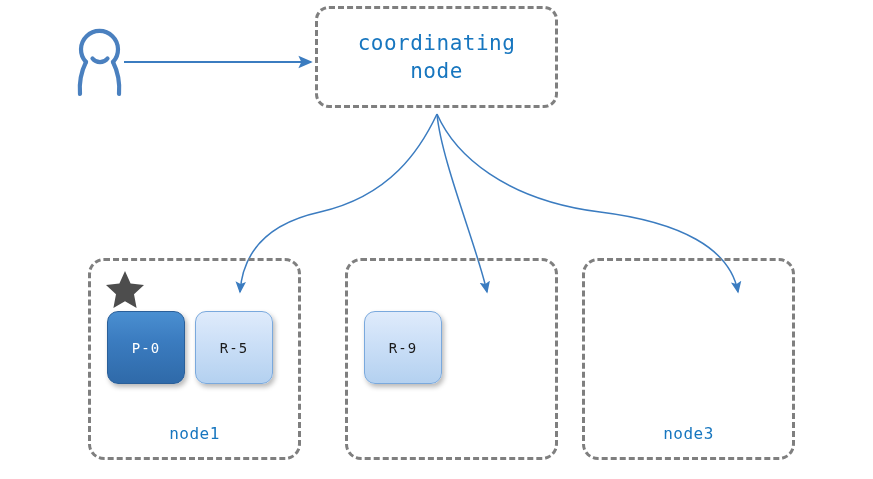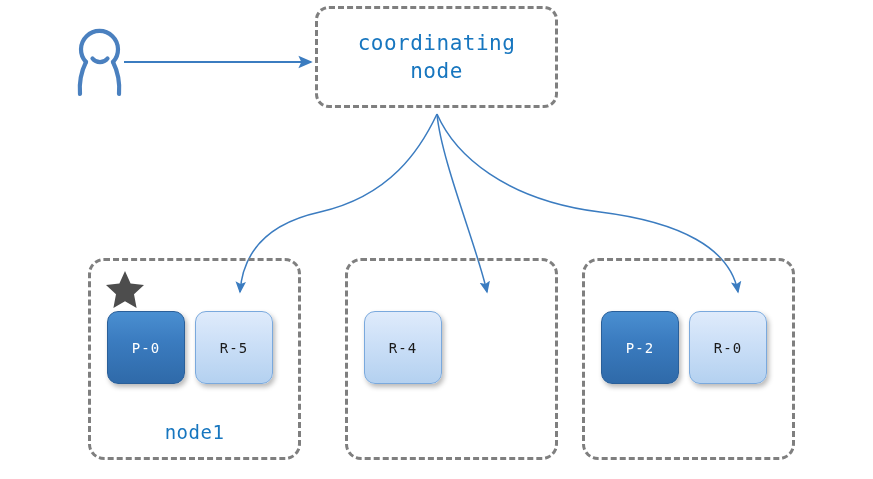--- a/index.html
+++ b/index.html
@@ -66,21 +66,21 @@
   .node-group.g2 { left: 345px; }
   .node-group.g3 { left: 582px; }
 
   .node-label {
     position: absolute;
     left: 0;
     right: 0;
     bottom: 14px;
     text-align: center;
     color: #1776bf;
-    font-size: 19px;
+    font-size: 16px;
     letter-spacing: 0.5px;
   }
 
   
   .star-badge {
     position: absolute;
     left: 14px;
     top: 8px;
     width: 40px;
     height: 40px;
@@ -156,24 +156,21 @@
     </svg>
     <div class="shards">
       <div class="shard primary">P-0</div>
       <div class="shard replica">R-5</div>
     </div>
     <div class="node-label">node1</div>
   </div>
 
   <div class="node-group g2">
     <div class="shards">
-      <div class="shard replica">R-4</div>
+      <div class="shard replica">R-9</div>
     </div>
   </div>
 
   <div class="node-group g3">
-    <div class="shards">
-      <div class="shard primary">P-2</div>
-      <div class="shard replica">R-0</div>
-    </div>
+    <div class="node-label">node3</div>
   </div>
 
 </div>
 
 </body></html>

